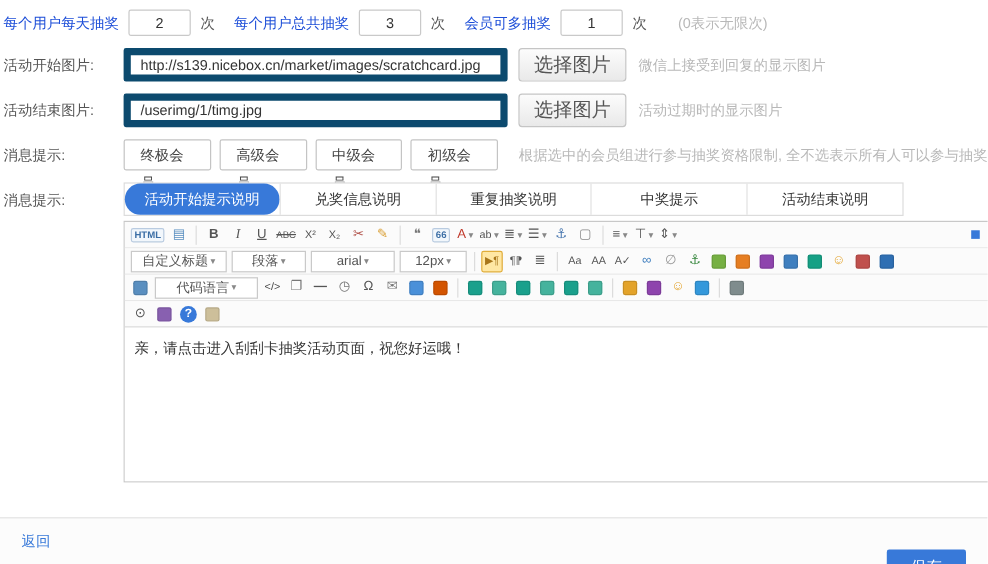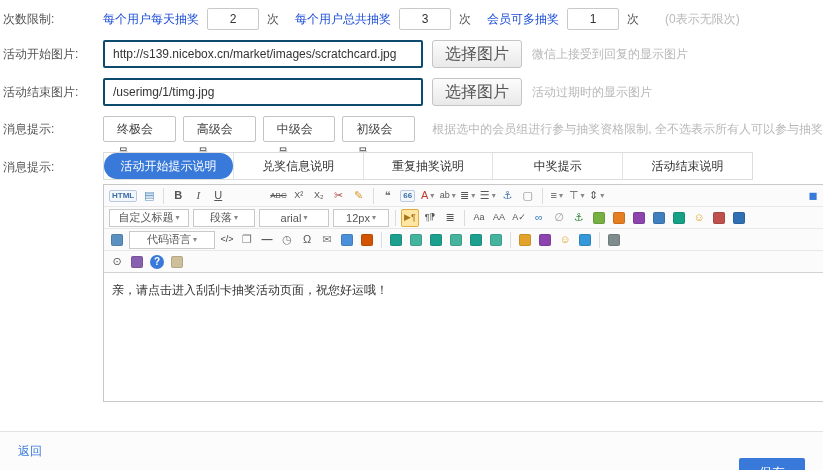--- a/index.html
+++ b/index.html
@@ -11,21 +11,21 @@
   .page { width: 823px; height: 470px; position: relative; padding-top: 8px; }
   .frow { display: flex; align-items: center; margin-bottom: 10px; padding-left: 3px; }
   .flabel { width: 100px; flex: 0 0 100px; color: #555; }
   .ftext { color: #1d4ed8; }
   .num-input {
     width: 52px; height: 22px; border: 1px solid #c9c9c9; text-align: center;
     color: #333; margin: 0 8px; font-size: 12px; border-radius: 2px;
   }
   .unit { margin-right: 16px; color: #555; }
   .text-input {
-    width: 320px; height: 28px; border: 2px solid #0c4a6e; padding: 0 8px;
+    width: 320px; height: 28px; border: 6px solid #0c4a6e; padding: 0 8px;
     color: #333; font-size: 12px; border-radius: 2px;
   }
   .pick-btn {
     margin-left: 9px; height: 28px; padding: 0 12px; font-size: 16px;
     background: linear-gradient(#fcfcfc, #e9e9e9); border: 1px solid #c5c5c5;
     border-radius: 3px; color: #555; cursor: pointer;
   }
   .hint { color: #b8b8b8; margin-left: 10px; white-space: nowrap; }
   .perm-wrap { display: flex; }
   .perm-btn {
@@ -54,21 +54,21 @@
   }
   .tb-item.active { background: #ffe7a3; border: 1px solid #e0ad3a; }
   .tb-item.tb-text .glyph {
     font-size: 8px; font-weight: bold; color: #3b6ea5;
     border: 1px solid #b9cbe0; padding: 1px 2px; background: #f2f7fc; border-radius: 2px;
   }
   .glyph { line-height: 1; }
   .g-b { font-weight: bold; }
   .g-i { font-style: italic; font-family: "Liberation Serif", serif; }
   .g-u { text-decoration: underline; }
-  .g-s { text-decoration: line-through; font-size: 8px; margin-left: 40px; }
+  .g-s { text-decoration: line-through; font-size: 8px; }
   .g-sm { font-size: 9px; }
   .g-badge {
     width: 14px; height: 14px; border-radius: 50%; color: #fff !important;
     display: inline-flex; align-items: center; justify-content: center; font-size: 10px; font-weight: bold;
   }
   .swatch { width: 12px; height: 12px; border-radius: 2px; display: block; box-shadow: inset 0 0 0 1px rgba(0,0,0,.12); }
   .arrow { font-size: 8px; color: #888; margin-left: 2px; }
   .tb-sep { width: 1px; height: 16px; background: #dcdcdc; margin: 0 4px; flex: 0 0 1px; }
   .tb-spacer { flex: 1; }
   .tb-select {
@@ -87,21 +87,20 @@
     background: var(--accent, #3879d9); color: #fff; border: none; width: 66px; height: 30px;
     border-radius: 2px; cursor: pointer; font-size: 13px; margin-top: 43px;
   }
 </style>
 </head>
 <body>
 
 <div class="page">
 
   <div class="frow">
-    <div class="flabel">次数限制:</div>
     <span class="ftext">每个用户每天抽奖</span>
     <input class="num-input" value="2" style="">
     <span class="unit">次</span>
     <span class="ftext">每个用户总共抽奖</span>
     <input class="num-input" value="3" style="">
     <span class="unit">次</span>
     <span class="ftext">会员可多抽奖</span>
     <input class="num-input" value="1" style="">
     <span class="unit">次</span>
     <span class="hint">(0表示无限次)</span>

